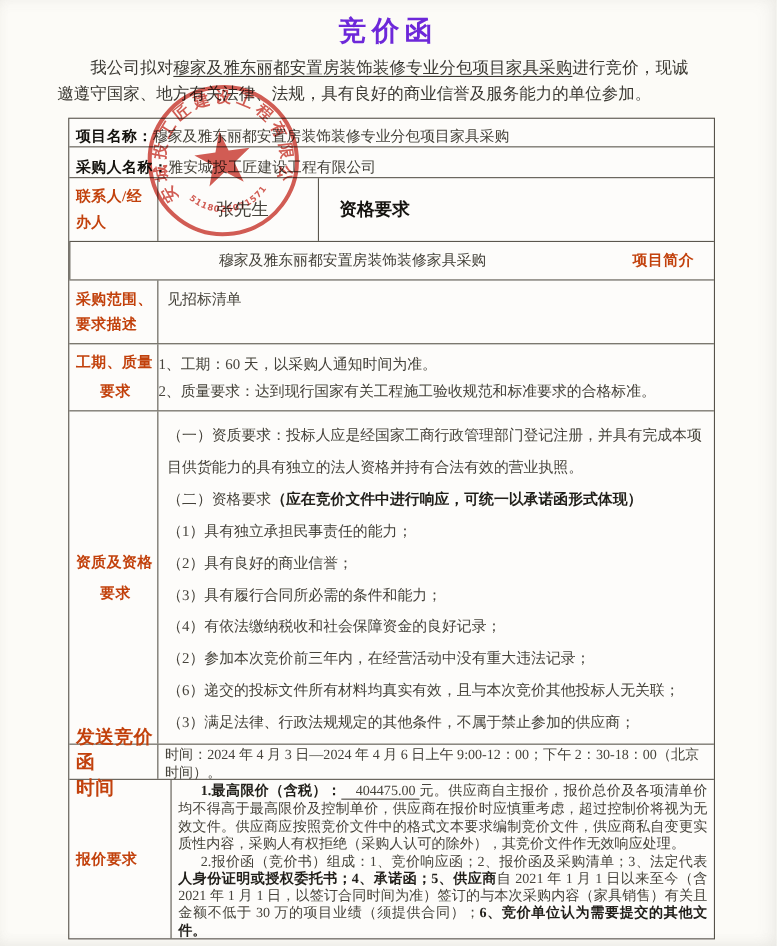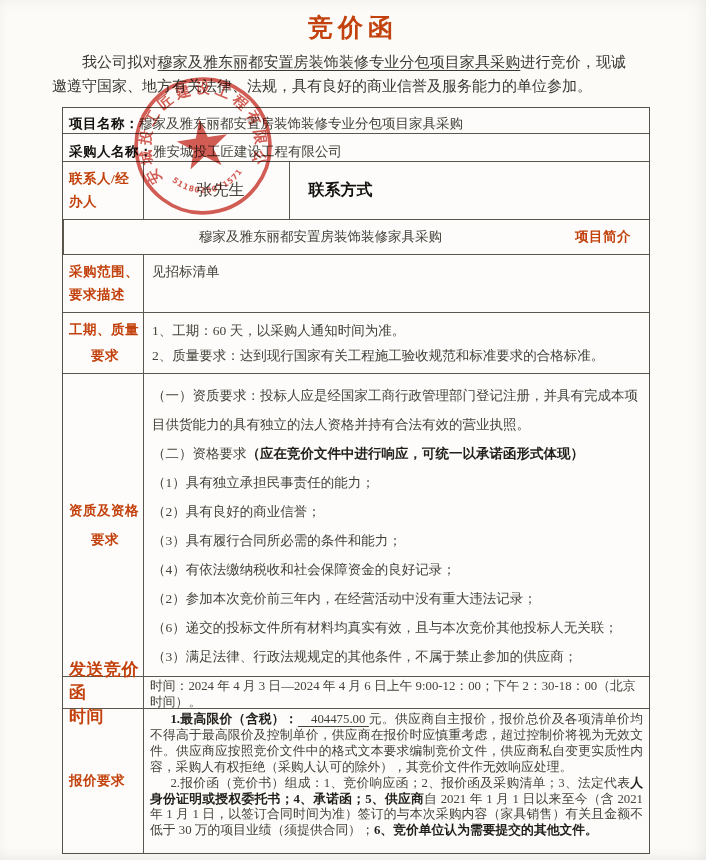--- a/index.html
+++ b/index.html
@@ -12,21 +12,21 @@
     color:#35332e;
     overflow:hidden;
   }
   .page::after{
     content:"";position:absolute;inset:0;pointer-events:none;
     box-shadow:inset -6px 0 14px rgba(120,118,110,.08), inset 0 -4px 10px rgba(120,118,110,.06);
   }
   .title{
     margin:0;padding-top:11px;
     text-align:center;
-    font-size:25px;font-weight:bold;letter-spacing:5px;color:#c2410c;
+    font-size:25px;font-weight:bold;letter-spacing:5px;color:#6d28d9;
   }
   .intro{
     margin:7px 80px 0 52px;
     font-size:15px;line-height:23.5px;
     text-indent:2em;color:#3b3933;
     text-align:justify;
   }
   .intro span[data-u]{text-decoration:underline;text-underline-offset:3px;}
 
   .doc-table{
@@ -50,27 +50,27 @@
     padding:8px 2px 8px 6px;
     font-weight:bold;font-size:13.5px;color:#c2410c;letter-spacing:.5px;
   }
   .lcell.center{justify-content:center;gap:11px;}
   .lcell.tight{padding:2px 2px 2px 6px;justify-content:center;gap:1px;font-size:17px;}
   .lcell .ln2c{align-self:center;}
 
   .ccell{flex:1;border-left:1px solid #5b574e;color:#45423a;font-size:13.5px;}
   .vcenter{display:flex;align-items:center;padding-left:8px;justify-content:center;}
   .topalign{padding:8px 8px 0 8px;}
-  .sched{display:flex;flex-direction:column;justify-content:center;padding-left:8px;}
+  .sched{display:flex;flex-direction:column;justify-content:center;}
   .sched p{margin:0;line-height:25px;}
   .qual{padding:7px 8px 0 8px;}
   .qual p{margin:0;line-height:29px;white-space:nowrap;}
   .qual p.wrap{white-space:normal;line-height:29px;}
   .time{padding:2px 6px 0 6px;font-size:12.8px;line-height:15.5px;}
-  .quote{padding:3px 6px 0 6px;font-size:12.8px;line-height:15.9px;text-align:justify;}
+  .quote{padding:3px 6px 0 6px;font-size:12.8px;line-height:15.9px;text-align:justify;margin-left:12px;}
   .quote p{margin:0;text-indent:1.6em;}
   .cname{width:146px;flex:none;border-left:1px solid #5b574e;}
   .cmeth{width:94px;flex:none;border-left:1px solid #5b574e;font-weight:bold;color:#14120e;}
   .cphone{flex:1;border-left:1px solid #5b574e;}
 
   span[data-b]{font-weight:bold;color:#211f1a;}
   span[data-u]{text-decoration:underline;text-underline-offset:3px;}
 
   .seal{
     position:absolute;left:131px;top:74px;width:144px;height:144px;
@@ -110,21 +110,21 @@
 
     <div class="row r3">
       <div class="cell lcell">
         <span>联系人/经</span>
         <span>办人</span>
       </div>
       <div class="cell cname vcenter">
         <span class="val">张先生</span>
       </div>
       <div class="cell cmeth vcenter">
-        <span>联系方式</span>
+        <span>资格要求</span>
       </div>
     </div>
 
     <div class="row r4">
       <div class="cell ccell vcenter">
         <span>穆家及雅东丽都安置房装饰装修家具采购</span>
       </div>
       <div class="cell lcell center">
         <span>项目简介</span>
       </div>

